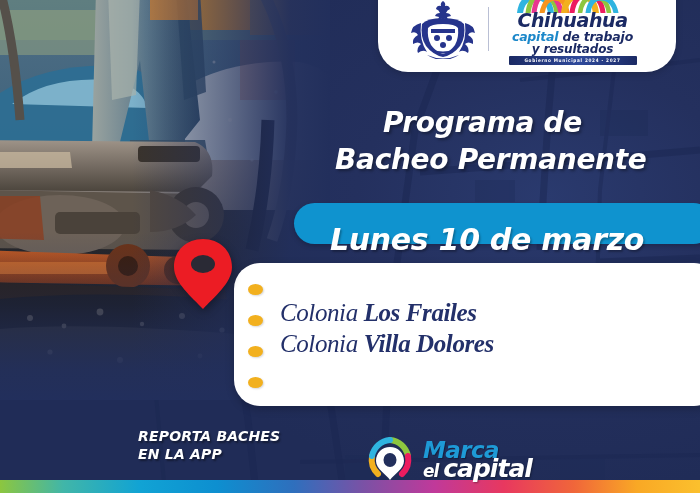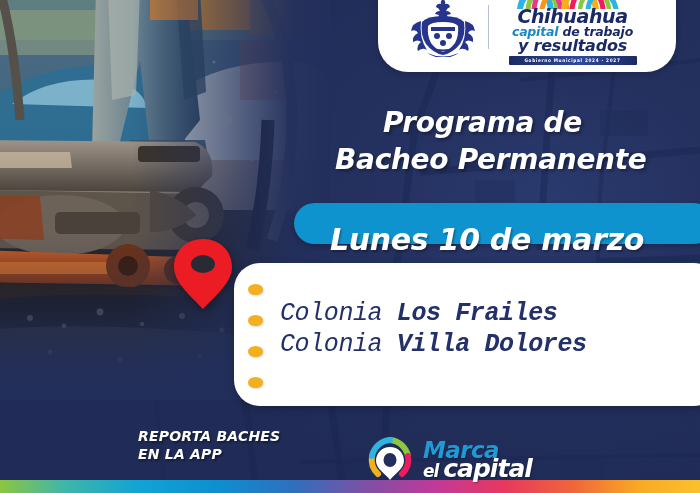--- a/index.html
+++ b/index.html
@@ -65,21 +65,21 @@
     font-family:"DejaVu Sans", sans-serif;
     font-weight:bold; font-style:italic;
     font-size:12.5px; line-height:1.04; letter-spacing:-.2px;
     white-space:nowrap;
   }
   .brand-l2 .cap { color:#1b87c9; }
   .brand-l2 .rest { color:#1b2a64;text-align:right; }
   .brand-l3 {
     font-family:"DejaVu Sans", sans-serif;
     font-weight:bold; font-style:italic;
-    font-size:16px; line-height:1.04; color:#1b2a64; letter-spacing:-.2px;
+    font-size:12px; line-height:1.04; color:#1b2a64; letter-spacing:-.2px;
   }
   .brand-foot {
     margin-top:1px;
     width:128px; height:9px;
     background:linear-gradient(to right,#1b2a64,#2f4a9c 55%,#1b2a64);
     border-radius:1px;
     display:flex; align-items:center; justify-content:center;
   }
   .brand-foot span {
     font-size:4.2px; color:#ffffff; letter-spacing:.7px;
@@ -152,21 +152,21 @@
   }
   .bullet {
     width:15px; height:11px;
     border-radius:50%;
     background:#f2b01e;
     margin-right:17px;
     flex:0 0 auto;
     box-shadow:1px 1px 2px rgba(0,0,0,.16);
   }
   .li-text {
-    font-family:Liberation Mono, monospace;
+    font-family:Liberation Serif, serif;
     font-style:italic;
     font-size:25px;
     color:#23306a;
     letter-spacing:-.4px;
     margin-top:47px;
   }
   .li-text b { font-weight:bold; }
 
   
   .footer-text {

